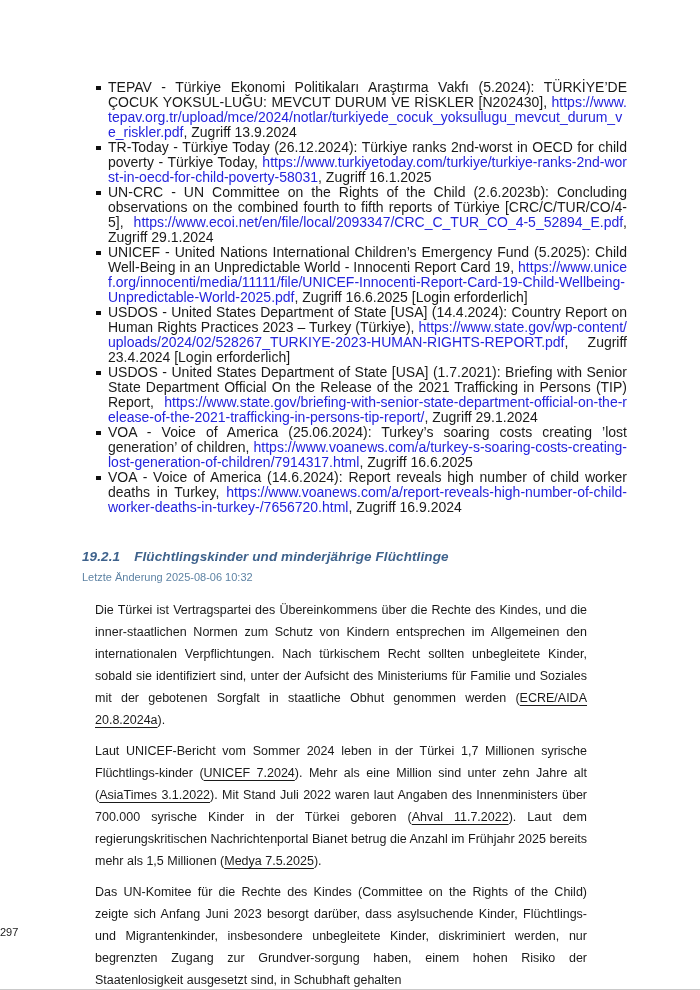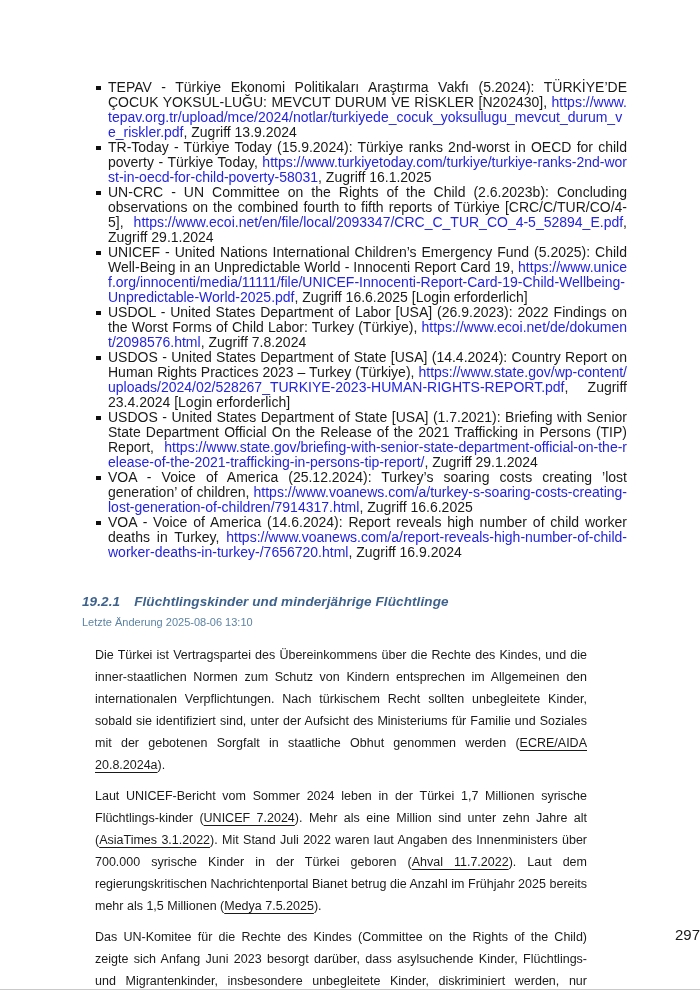--- a/index.html
+++ b/index.html
@@ -41,46 +41,45 @@
   .body-paragraphs { margin:16px 0 0 5px; width:502px; }
   p.body-para {
     margin:0 0 9px 10px;
     font-size:12.5px; line-height:22px;
     text-align:justify;
   }
   .doc-ref { text-decoration:underline; text-underline-offset:2.5px; cursor:pointer; }
 
   .page-number {
     position:absolute; top:926px; left:0; width:700px;
-    text-align:right; font-size:15px; color:#1a1a1a;
+    text-align:left; font-size:11px; color:#1a1a1a;
   }
 </style>
 </head>
 <body>
 
 <div class="page">
   <div class="content">
 
     <ul class="refs">
         <li class="ref-item"><span>TEPAV - Türkiye Ekonomi Politikaları Araştırma Vakfı (5.2024): TÜRKİYE’DE ÇOCUK YOKSUL-LUĞU: MEVCUT DURUM VE RİSKLER [N202430], </span><span class="url-link">https://www.tepav.org.tr/upload/mce/2024/notlar/turkiyede_cocuk_yoksullugu_mevcut_durum_ve_riskler.pdf</span><span>, Zugriff 13.9.2024</span></li>
-        <li class="ref-item"><span>TR-Today - Türkiye Today (15.9.2024): Türkiye ranks 2nd-worst in OECD for child poverty - Türkiye Today, </span><span class="url-link">https://www.turkiyetoday.com/turkiye/turkiye-ranks-2nd-worst-in-oecd-for-child-poverty-58031</span><span>, Zugriff 16.1.2025</span></li>
+        <li class="ref-item"><span>TR-Today - Türkiye Today (26.12.2024): Türkiye ranks 2nd-worst in OECD for child poverty - Türkiye Today, </span><span class="url-link">https://www.turkiyetoday.com/turkiye/turkiye-ranks-2nd-worst-in-oecd-for-child-poverty-58031</span><span>, Zugriff 16.1.2025</span></li>
         <li class="ref-item"><span>UN-CRC - UN Committee on the Rights of the Child (2.6.2023b): Concluding observations on the combined fourth to fifth reports of Türkiye [CRC/C/TUR/CO/4-5], </span><span class="url-link">https://www.ecoi.net/en/file/local/2093347/CRC_C_TUR_CO_4-5_52894_E.pdf</span><span>, Zugriff 29.1.2024</span></li>
         <li class="ref-item"><span>UNICEF - United Nations International Children’s Emergency Fund (5.2025): Child Well-Being in an Unpredictable World - Innocenti Report Card 19, </span><span class="url-link">https://www.unicef.org/innocenti/media/11111/file/UNICEF-Innocenti-Report-Card-19-Child-Wellbeing-Unpredictable-World-2025.pdf</span><span>, Zugriff 16.6.2025 [Login erforderlich]</span></li>
-        <li class="ref-item"><span>USDOL - United States Department of Labor [USA] (26.9.2023): 2022 Findings on the Worst Forms of Child Labor: Turkey (Türkiye), </span><span class="url-link">https://www.ecoi.net/de/dokument/2098576.html</span><span>, Zugriff 7.8.2024</span></li>
         <li class="ref-item"><span>USDOS - United States Department of State [USA] (14.4.2024): Country Report on Human Rights Practices 2023 – Turkey (Türkiye), </span><span class="url-link">https://www.state.gov/wp-content/uploads/2024/02/528267_TURKIYE-2023-HUMAN-RIGHTS-REPORT.pdf</span><span>, Zugriff 23.4.2024 [Login erforderlich]</span></li>
         <li class="ref-item"><span>USDOS - United States Department of State [USA] (1.7.2021): Briefing with Senior State Department Official On the Release of the 2021 Trafficking in Persons (TIP) Report, </span><span class="url-link">https://www.state.gov/briefing-with-senior-state-department-official-on-the-release-of-the-2021-trafficking-in-persons-tip-report/</span><span>, Zugriff 29.1.2024</span></li>
-        <li class="ref-item"><span>VOA - Voice of America (25.12.2024): Turkey’s soaring costs creating ’lost generation’ of children, </span><span class="url-link">https://www.voanews.com/a/turkey-s-soaring-costs-creating-lost-generation-of-children/7914317.html</span><span>, Zugriff 16.6.2025</span></li>
+        <li class="ref-item"><span>VOA - Voice of America (25.06.2024): Turkey’s soaring costs creating ’lost generation’ of children, </span><span class="url-link">https://www.voanews.com/a/turkey-s-soaring-costs-creating-lost-generation-of-children/7914317.html</span><span>, Zugriff 16.6.2025</span></li>
         <li class="ref-item"><span>VOA - Voice of America (14.6.2024): Report reveals high number of child worker deaths in Turkey, </span><span class="url-link">https://www.voanews.com/a/report-reveals-high-number-of-child-worker-deaths-in-turkey-/7656720.html</span><span>, Zugriff 16.9.2024</span></li>
       </ul>
 
     <div class="section-heading">
       <span class="section-number">19.2.1</span><span>Flüchtlingskinder und minderjährige Flüchtlinge</span>
     </div>
 
-    <div class="meta">Letzte Änderung 2025-08-06 13:10</div>
+    <div class="meta">Letzte Änderung 2025-08-06 10:32</div>
 
 
     <div class="body-paragraphs">
         <p class="body-para"><span>Die Türkei ist Vertragspartei des Übereinkommens über die Rechte des Kindes, und die inner-staatlichen Normen zum Schutz von Kindern entsprechen im Allgemeinen den internationalen Verpflichtungen. Nach türkischem Recht sollten unbegleitete Kinder, sobald sie identifiziert sind, unter der Aufsicht des Ministeriums für Familie und Soziales mit der gebotenen Sorgfalt in staatliche Obhut genommen werden (</span><span class="doc-ref">ECRE/AIDA 20.8.2024a</span><span>).</span></p>
         <p class="body-para"><span>Laut UNICEF-Bericht vom Sommer 2024 leben in der Türkei 1,7 Millionen syrische Flüchtlings-kinder (</span><span class="doc-ref">UNICEF 7.2024</span><span>). Mehr als eine Million sind unter zehn Jahre alt (</span><span class="doc-ref">AsiaTimes 3.1.2022</span><span>). Mit Stand Juli 2022 waren laut Angaben des Innenministers über 700.000 syrische Kinder in der Türkei geboren (</span><span class="doc-ref">Ahval 11.7.2022</span><span>). Laut dem regierungskritischen Nachrichtenportal Bianet betrug die Anzahl im Frühjahr 2025 bereits mehr als 1,5 Millionen (</span><span class="doc-ref">Medya 7.5.2025</span><span>).</span></p>
         <p class="body-para"><span>Das UN-Komitee für die Rechte des Kindes (Committee on the Rights of the Child) zeigte sich Anfang Juni 2023 besorgt darüber, dass asylsuchende Kinder, Flüchtlings- und Migrantenkinder, insbesondere unbegleitete Kinder, diskriminiert werden, nur begrenzten Zugang zur Grundver-sorgung haben, einem hohen Risiko der Staatenlosigkeit ausgesetzt sind, in Schubhaft gehalten</span></p>
       </div>
 
   </div>
 

